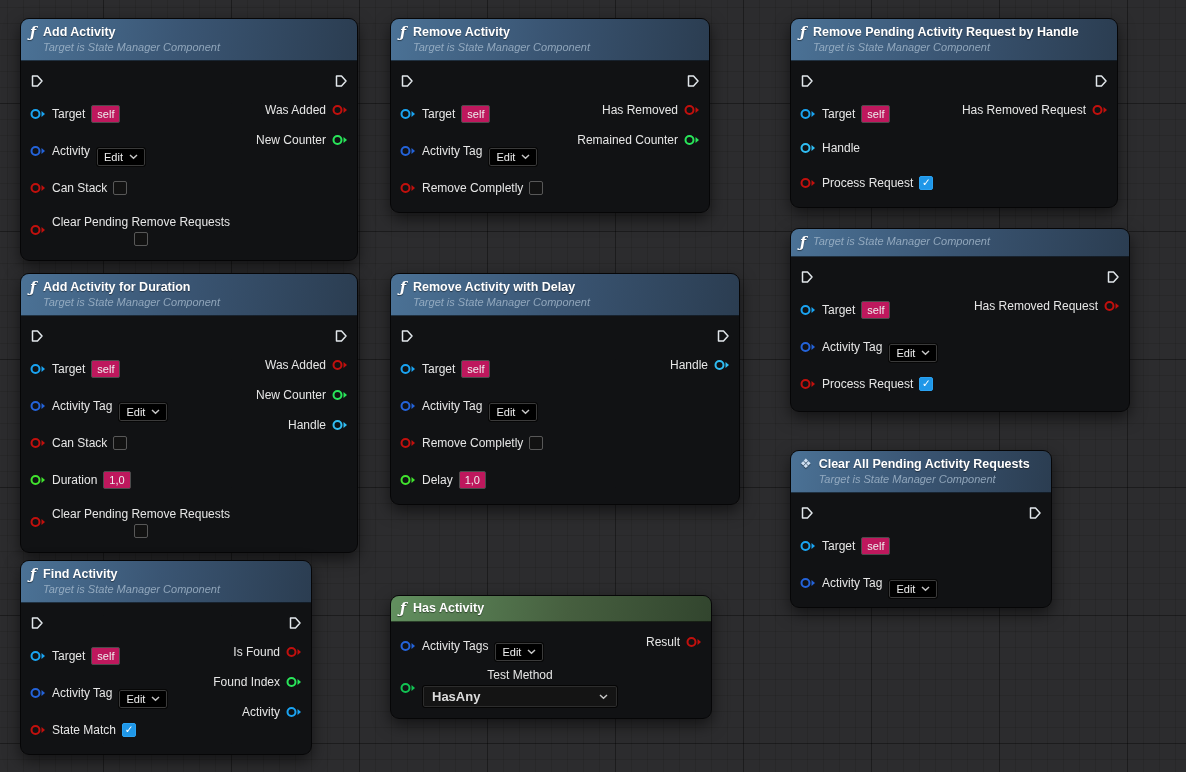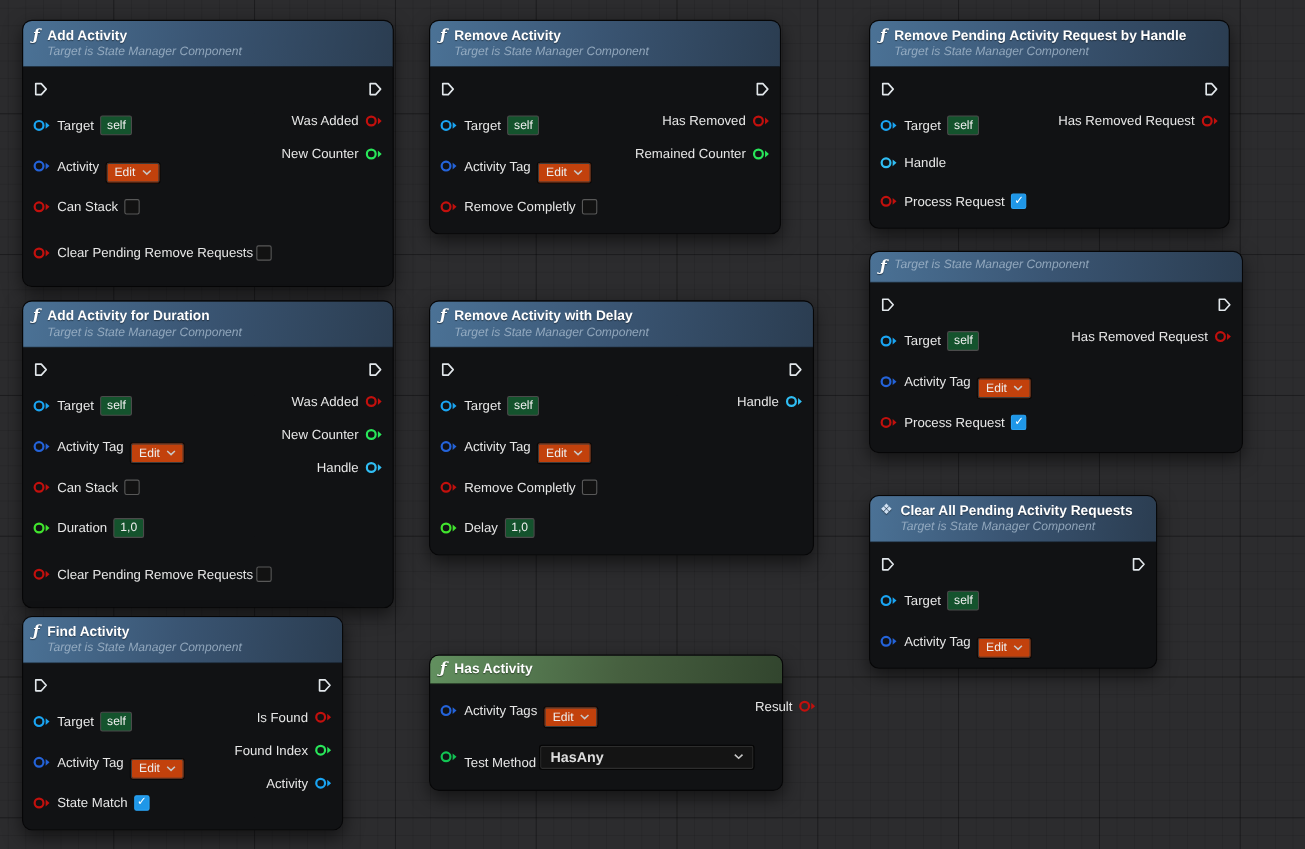--- a/index.html
+++ b/index.html
@@ -47,30 +47,30 @@
   .ns { color:#a8bccf; opacity:.78; font-style:italic; font-size:11px; line-height:13px; margin-top:1px; }
   .nb { display:flex; justify-content:space-between; padding:5px 0 6px; }
   .col { display:flex; flex-direction:column; }
   .col.l { align-items:flex-start; padding-left:9px; }
   .col.r { align-items:flex-end; padding-right:9px; }
   .row { display:flex; align-items:center; gap:6px; height:32px; }
   .row.exec { height:29px; }
   .row.wz { height:37px; }
   .row.rr { height:30px; }
   .row.wrap { height:48px; align-items:center; }
-  .wcol { display:flex; flex-direction:row; align-items:flex-end; gap:3px; }
+  .wcol { display:flex; flex-direction:column; align-items:center; gap:3px; }
   .plabel { color:#e6e6e6; font-size:12px; white-space:nowrap; }
   .pin { flex:none; display:block; }
   .tb {
-    background:#14532d; border:1px solid #4b4b4b; color:#eee;
+    background:#be185d; border:1px solid #4b4b4b; color:#eee;
     font-size:11px; line-height:14px; padding:1px 5px; border-radius:2px;
     min-width:22px; display:inline-block; text-align:left;
   }
   .dd {
-    background:#c2410c; border:1px solid #070707; box-shadow: inset 0 0 0 1px #3b3b3b;
+    background:#000000; border:1px solid #070707; box-shadow: inset 0 0 0 1px #3b3b3b;
     color:#eee; font-size:11px; padding:3px 7px; border-radius:3px;
     display:inline-flex; align-items:center; gap:6px; line-height:12px;margin-top:12px;
   }
   .sel {
     background:#141414; border:1px solid #050505; box-shadow: inset 0 0 0 1px #2d2d2d;
     color:#ddd; font-size:13px; padding:4px 9px; border-radius:3px;
     display:inline-flex; align-items:center; justify-content:space-between;
     width:196px; line-height:13px;font-weight:bold;
   }
   .cb {

